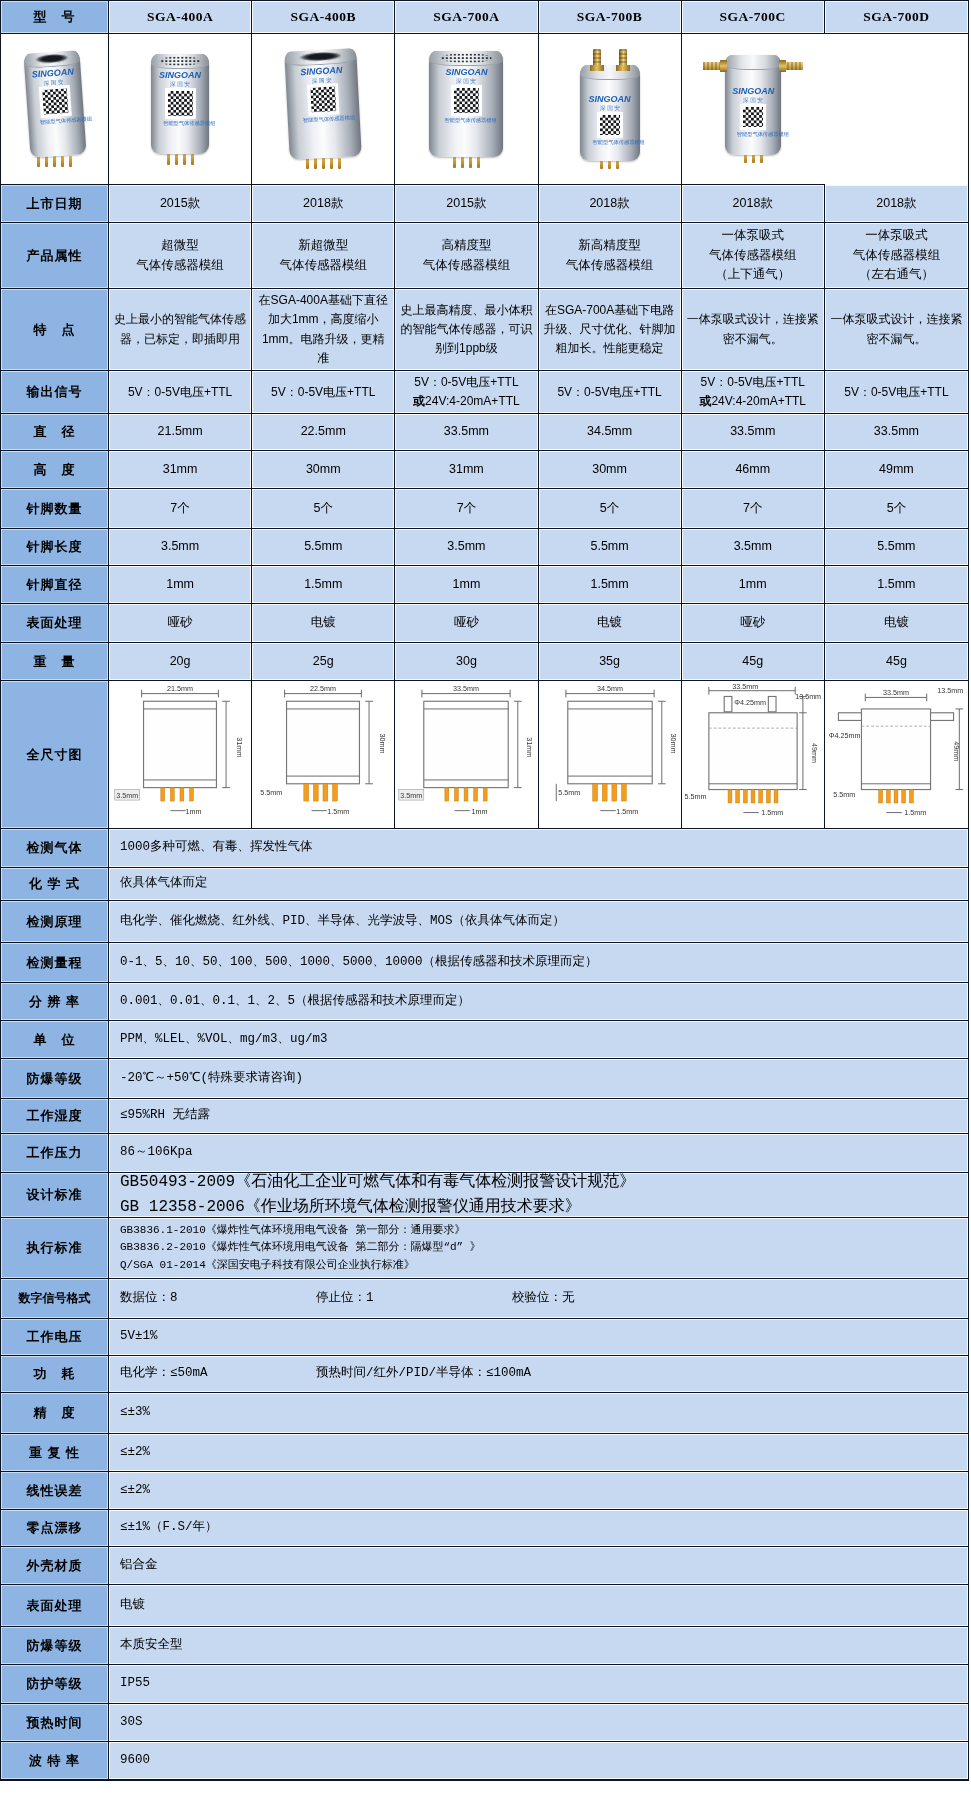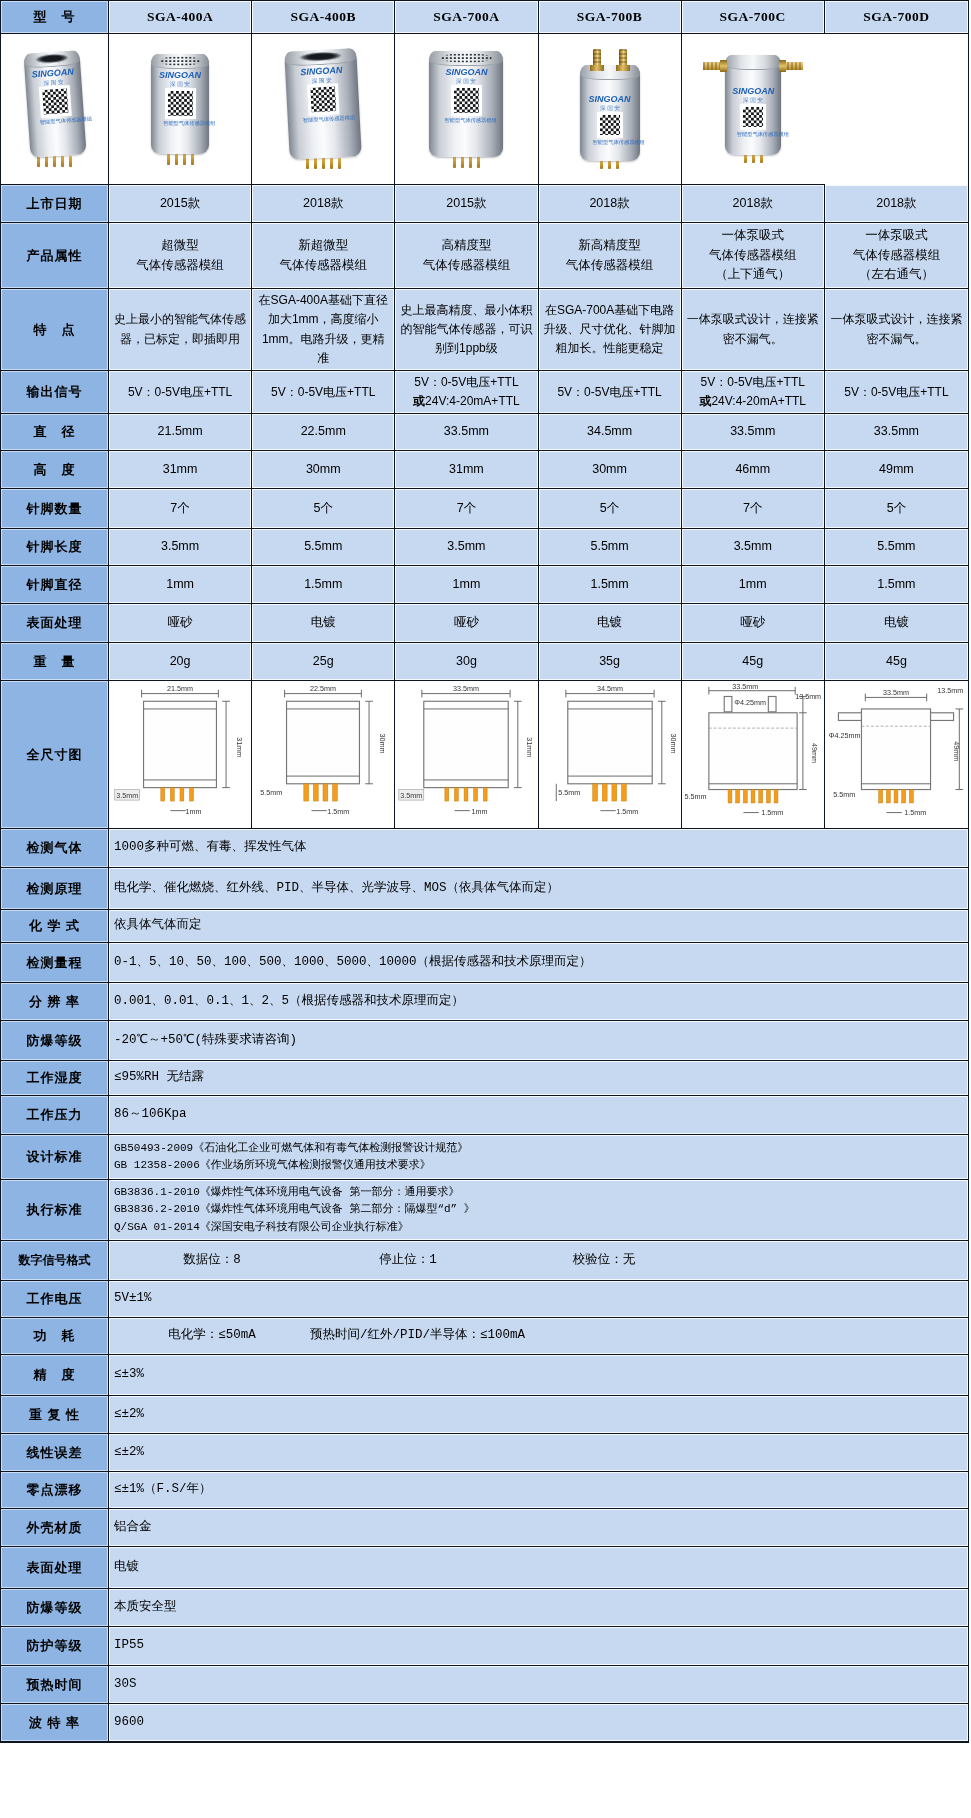--- a/index.html
+++ b/index.html
@@ -14,21 +14,21 @@
   .srow{display:grid;grid-template-columns:108px 1fr;}
   .c{border-right:1.5px solid var(--bd);border-bottom:1.5px solid var(--bd);box-sizing:border-box;
      display:flex;flex-direction:column;align-items:center;justify-content:center;text-align:center;overflow:hidden;}
   .mrow .c:last-child,.srow .c:last-child{border-right:none;}
   .lab{background:var(--labbg);font-weight:bold;font-size:13px;letter-spacing:1px;box-shadow:inset 0 0 0 1px rgba(255,255,255,.55);}
   .val{background:var(--cellbg);font-size:12.5px;box-shadow:inset 0 0 0 1px rgba(255,255,255,.85);line-height:1.55;}
   .wht{background:#fff;}
   .mhead{font-weight:bold;font-family:"Liberation Serif","DejaVu Serif",serif;font-size:13.5px;letter-spacing:.5px;}
   .feat{font-size:12px;line-height:1.6;padding:2px 5px;}
   .sval{background:var(--cellbg);box-shadow:inset 0 0 0 1px rgba(255,255,255,.85);
-        align-items:flex-start;text-align:center;padding-left:5px;font-size:12.5px;line-height:1.55;
+        align-items:flex-start;text-align:left;padding-left:11px;font-size:12.5px;line-height:1.55;
         font-family:"Liberation Mono","DejaVu Sans Mono",monospace;}
   .sval div{white-space:nowrap;}
   .seg{display:inline-block;min-width:196px;}
   .l2::first-letter{font-weight:bold;}
   .sigline{display:block;}
   
   .photo{display:flex;flex-direction:column;align-items:center;justify-content:center;height:100%;}
   .sensor{position:relative;margin:0 auto;border-radius:7px 7px 9px 9px/11px 11px 9px 9px;
     background:linear-gradient(90deg,#7f8690 0%,#c9ced5 14%,#eef0f4 34%,#fbfcfd 48%,#e4e7ec 64%,#a6acb6 86%,#6f7680 100%);
     box-shadow:0 1px 2px rgba(0,0,0,.25);}
@@ -498,65 +498,71 @@
       </svg>
     </div>
   </div>
 
   <div class="srow" style="height:39px">
     <div class="c lab">检测气体</div>
     <div class="c sval">
         <div>1000多种可燃、有毒、挥发性气体</div>
       </div>
   </div>
+  <div class="srow" style="height:33px">
+    <div class="c lab">化 学 式</div>
+    <div class="c sval">
+        <div>依具体气体而定</div>
+      </div>
+  </div>
   <div class="srow" style="height:42px">
     <div class="c lab">检测原理</div>
     <div class="c sval">
         <div>电化学、催化燃烧、红外线、PID、半导体、光学波导、MOS（依具体气体而定）</div>
       </div>
   </div>
-  <div class="srow" style="height:33px">
-    <div class="c lab">化 学 式</div>
-    <div class="c sval">
-        <div>依具体气体而定</div>
-      </div>
-  </div>
   <div class="srow" style="height:40px">
     <div class="c lab">检测量程</div>
     <div class="c sval">
         <div>0-1、5、10、50、100、500、1000、5000、10000（根据传感器和技术原理而定）</div>
       </div>
   </div>
   <div class="srow" style="height:38px">
     <div class="c lab">分 辨 率</div>
     <div class="c sval">
         <div>0.001、0.01、0.1、1、2、5（根据传感器和技术原理而定）</div>
       </div>
   </div>
+  <div class="srow" style="height:38px">
+    <div class="c lab">单　位</div>
+    <div class="c sval">
+        <div>PPM、%LEL、%VOL、mg/m3、ug/m3</div>
+      </div>
+  </div>
   <div class="srow" style="height:40px">
     <div class="c lab">防爆等级</div>
     <div class="c sval">
         <div>-20℃～+50℃(特殊要求请咨询)</div>
       </div>
   </div>
   <div class="srow" style="height:35px">
     <div class="c lab">工作湿度</div>
     <div class="c sval">
         <div>≤95%RH 无结露</div>
       </div>
   </div>
   <div class="srow" style="height:39px">
     <div class="c lab">工作压力</div>
     <div class="c sval">
         <div>86～106Kpa</div>
       </div>
   </div>
   <div class="srow" style="height:45px">
     <div class="c lab">设计标准</div>
-    <div class="c sval" style="font-size:11px">
+    <div class="c sval" style="font-size:16px">
         <div>GB50493-2009《石油化工企业可燃气体和有毒气体检测报警设计规范》</div>
         <div>GB 12358-2006《作业场所环境气体检测报警仪通用技术要求》</div>
       </div>
   </div>
   <div class="srow" style="height:61px">
     <div class="c lab">执行标准</div>
     <div class="c sval" style="font-size:11px">
         <div>GB3836.1-2010《爆炸性气体环境用电气设备 第一部分：通用要求》</div>
         <div>GB3836.2-2010《爆炸性气体环境用电气设备 第二部分：隔爆型“d” 》</div>
         <div>Q/SGA 01-2014《深国安电子科技有限公司企业执行标准》</div>

